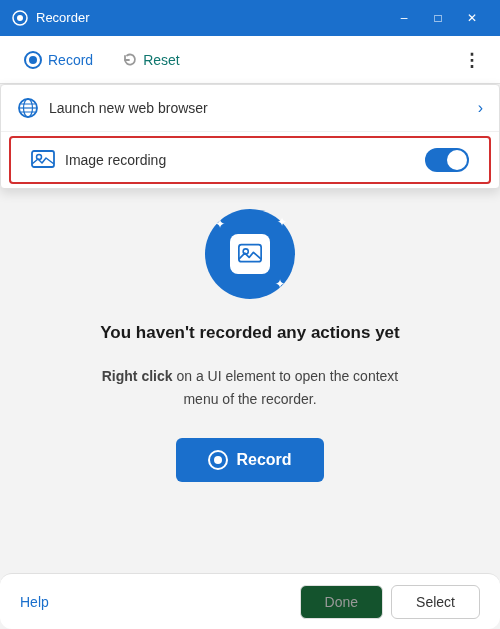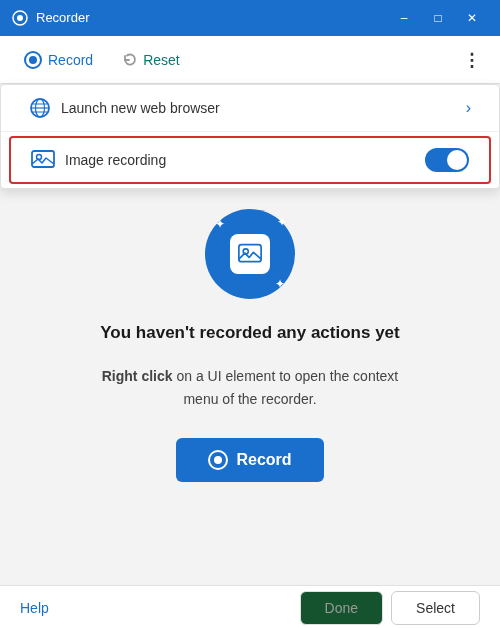--- a/index.html
+++ b/index.html
@@ -106,21 +106,21 @@
       box-shadow: 0 4px 12px rgba(0,0,0,0.12);
       margin: 0 0 0 0;
       position: relative;
       z-index: 10;
     }
 
     .dropdown-item {
       display: flex;
       align-items: center;
       justify-content: space-between;
-      padding: 12px 28px;
+      padding: 12px 16px;
       cursor: pointer;
       font-size: 14px;
       color: #333;
       border-bottom: 1px solid #f0f0f0;
     }
 
     .dropdown-item-left {
       display: flex;
       align-items: center;
       gap: 10px;
@@ -255,27 +255,28 @@
       background: white;
       border-radius: 50%;
     }
 
     
     .footer {
       position: absolute;
       bottom: 0;
       left: 0;
       right: 0;
-      height: 44px;
+      height: 56px;
       background: white;
       border-top: 1px solid #e0e0e0;
       display: flex;
       align-items: center;
       padding: 0 20px;
       justify-content: space-between;
+      border-radius: 12px;
     }
 
     .help-link {
       color: #1a6fcc;
       font-size: 14px;
       cursor: pointer;
       text-decoration: none;
     }
 
     .footer-buttons {

